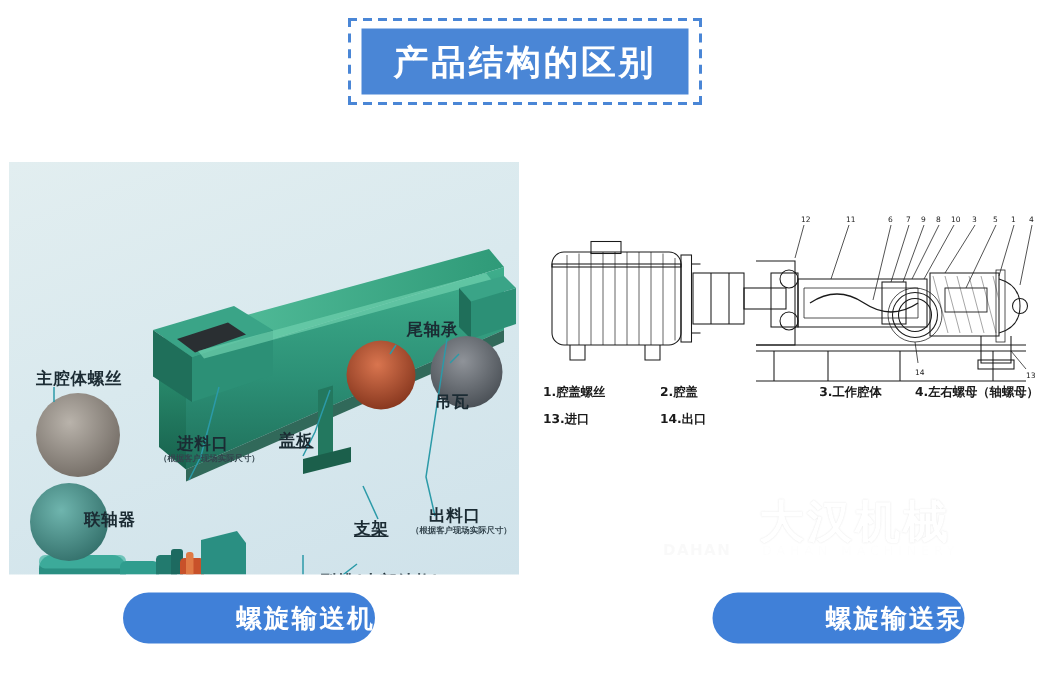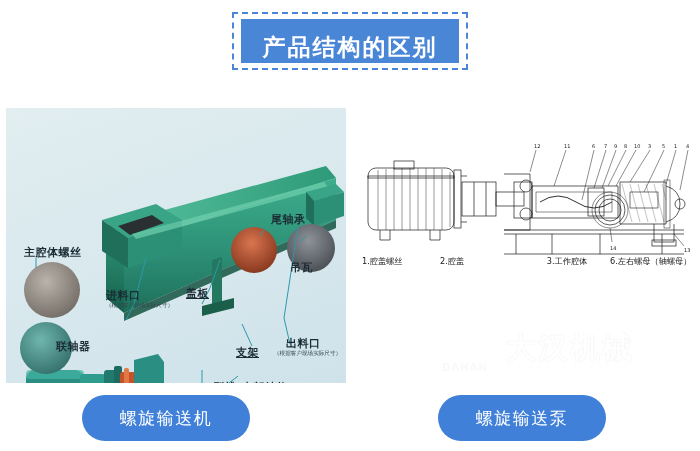--- a/index.html
+++ b/index.html
@@ -26,21 +26,21 @@
     box-sizing: border-box;
     display: flex;
     align-items: center;
     justify-content: center;
   }
   #title-inner {
     width: 218px;
     height: 44px;
     background: #4a86d6;
     display: flex;
-    align-items: flex-end;
+    align-items: center;
     justify-content: center;
   }
   #title-text {
     color: #ffffff;
     font-size: 23px;
     font-weight: bold;
     letter-spacing: 2px;
     white-space: nowrap;
   }
 
@@ -56,20 +56,21 @@
     left: 6px;
     background: linear-gradient(160deg, #e2eef0 0%, #d9e9ee 45%, #cfe2ea 100%);
   }
   #panel-right {
     left: 354px;
     background: #ffffff;
   }
 
   .cn {
     font-family: "DejaVu Sans", "Liberation Sans", sans-serif;
+    font-weight: bold;
   }
 
   
   .lbl {
     position: absolute;
     color: #1b2b33;
     font-size: 11px;
     font-weight: bold;
     white-space: nowrap;
     letter-spacing: .5px;
@@ -140,30 +141,30 @@
     font-weight: bold;
     color: #f6f6f6;
     letter-spacing: 1px;
   }
 
   
   .cta {
     position: absolute;
     top: 395px;
     width: 168px;
-    height: 46px;
+    height: 34px;
     border-radius: 25px;
     background: #4080d8;
     display: flex;
     align-items: center;
-    justify-content: center;
+    justify-content: flex-end;
     cursor: pointer;
   }
   #cta-left { left: 82px; }
-  #cta-right { left: 438px; }
+  #cta-right { left: 475px; }
   .cta-text {
     color: #ffffff;
     font-size: 17px;
     letter-spacing: 1.5px;
     white-space: nowrap;
   }
 </style>
 </head>
 <body>
 
@@ -323,21 +324,21 @@
       <path d="M246,238 L236,216"></path>
       <path d="M284,236 L278,210 L292,118"></path>
       <path d="M212,292 L214,282 L232,268"></path>
       <path d="M190,300 L196,290 L196,262"></path>
       <path d="M106,312 L108,304 L118,290"></path>
     </g>
   </svg>
 
   <div class="lbl cn" style="left:18px;  top:137px;">主腔体螺丝</div>
 
-  <div class="lbl cn" style="left:100px; top:180px;">进料口</div>
+  <div class="lbl cn" style="left:112px; top:180px;">进料口</div>
   <div class="sub cn" style="left:100px; top:194px;">（根据客户现场实际尺寸）</div>
 
   <div class="lbl cn" style="left:180px; top:178px;text-decoration:underline;">盖板</div>
 
   <div class="lbl cn" style="left:265px; top:104px;">尾轴承</div>
   <div class="lbl cn" style="left:284px; top:152px;">吊瓦</div>
 
   <div class="lbl cn" style="left:230px; top:237px;text-decoration:underline;">支架</div>
 
   <div class="lbl cn" style="left:280px; top:228px;">出料口</div>
@@ -456,21 +457,27 @@
       <text x="256" y="120">14</text>
       <text x="330" y="122">13</text>
     </g>
   </svg>
 
   <div id="parts-list">
     <div class="parts-row">
       <span class="cn pc0">1.腔盖螺丝</span>
       <span class="cn pc1">2.腔盖</span>
       <span class="cn pc2">3.工作腔体</span>
-      <span class="cn pc3">6.左右螺母（轴螺母）</span>
+      <span class="cn pc3">4.左右螺母（轴螺母）</span>
+    </div>
+    <div class="parts-row">
+      <span class="cn pc0">13.进口</span>
+      <span class="cn pc1">14.出口</span>
+      <span class="cn pc2"></span>
+      <span class="cn pc3"></span>
     </div>
   </div>
 
   <div id="watermark">
     <svg width="60" height="46" viewBox="0 0 60 46" style="position:absolute;left:0;top:-2px;">
       <g fill="none" stroke="#ffffff" stroke-width="1.6" opacity=".85">
         <path d="M6,20 q4,-12 18,-12 q14,0 16,10 q2,8 -6,11 q-10,4 -18,-1"></path>
         <path d="M26,18 q10,2 14,8 q4,6 -2,9"></path>
         <circle cx="44" cy="30" r="2.4"></circle>
       </g>

